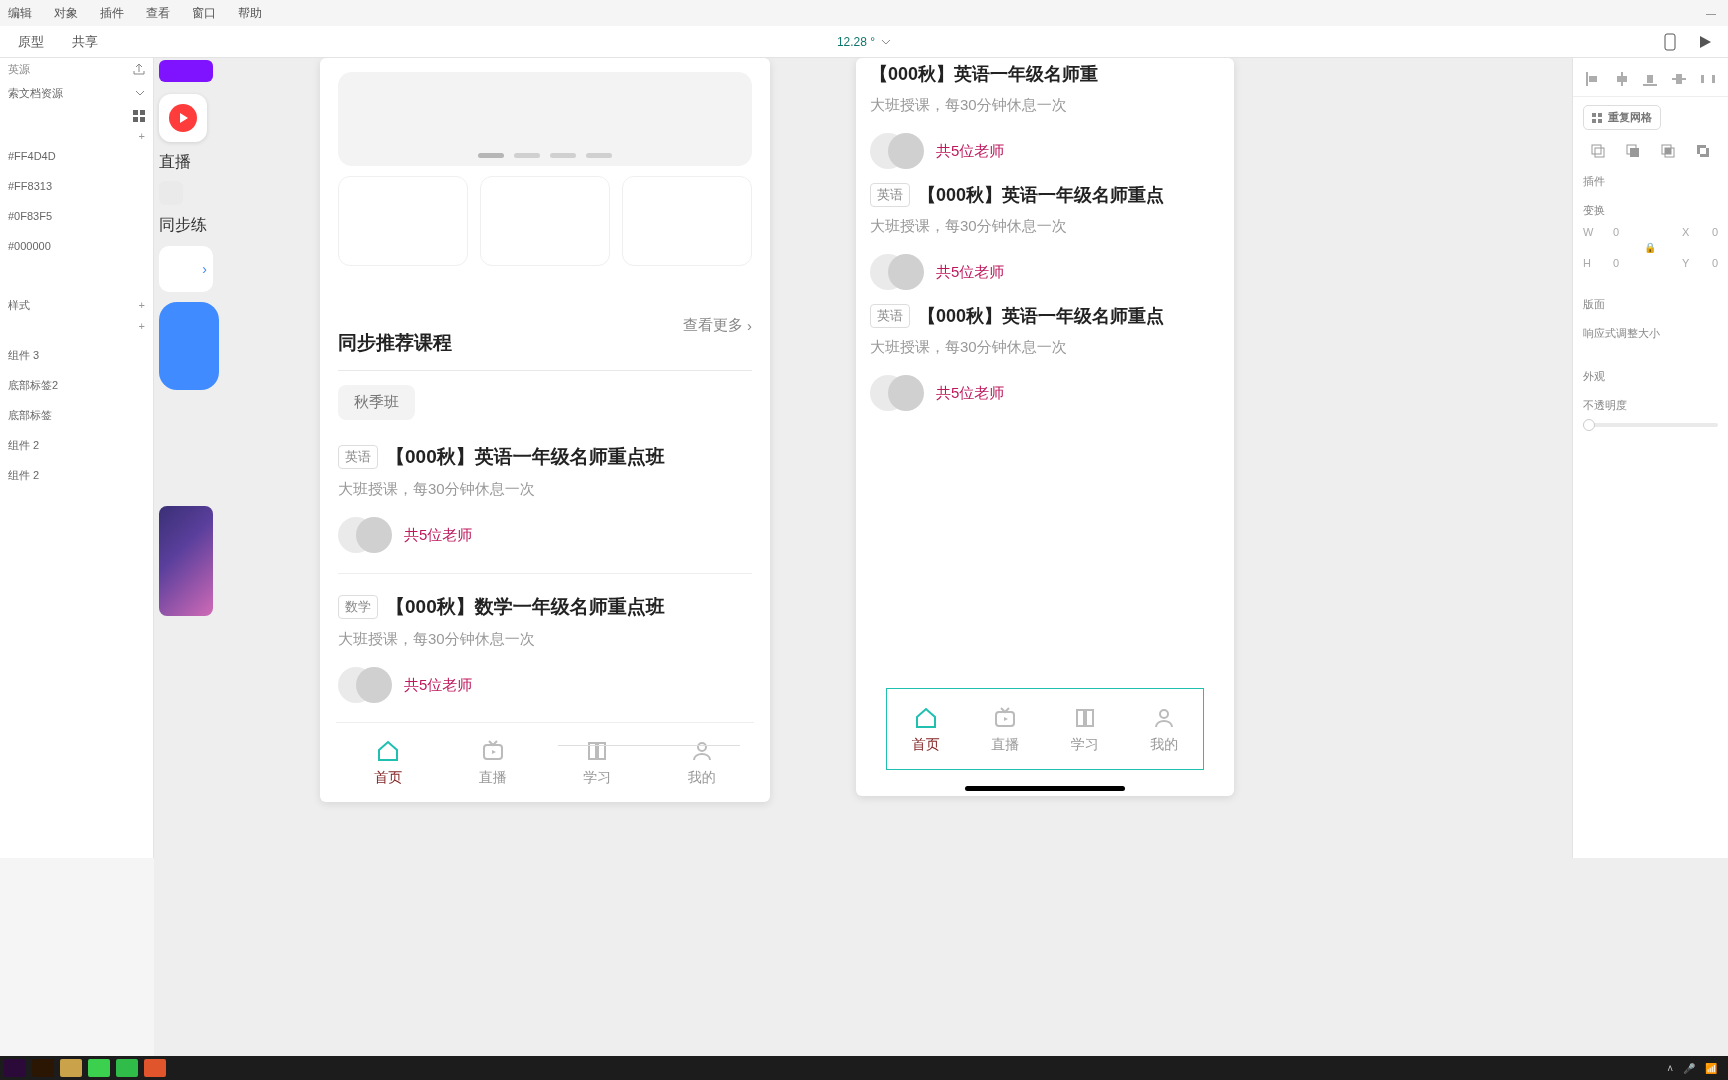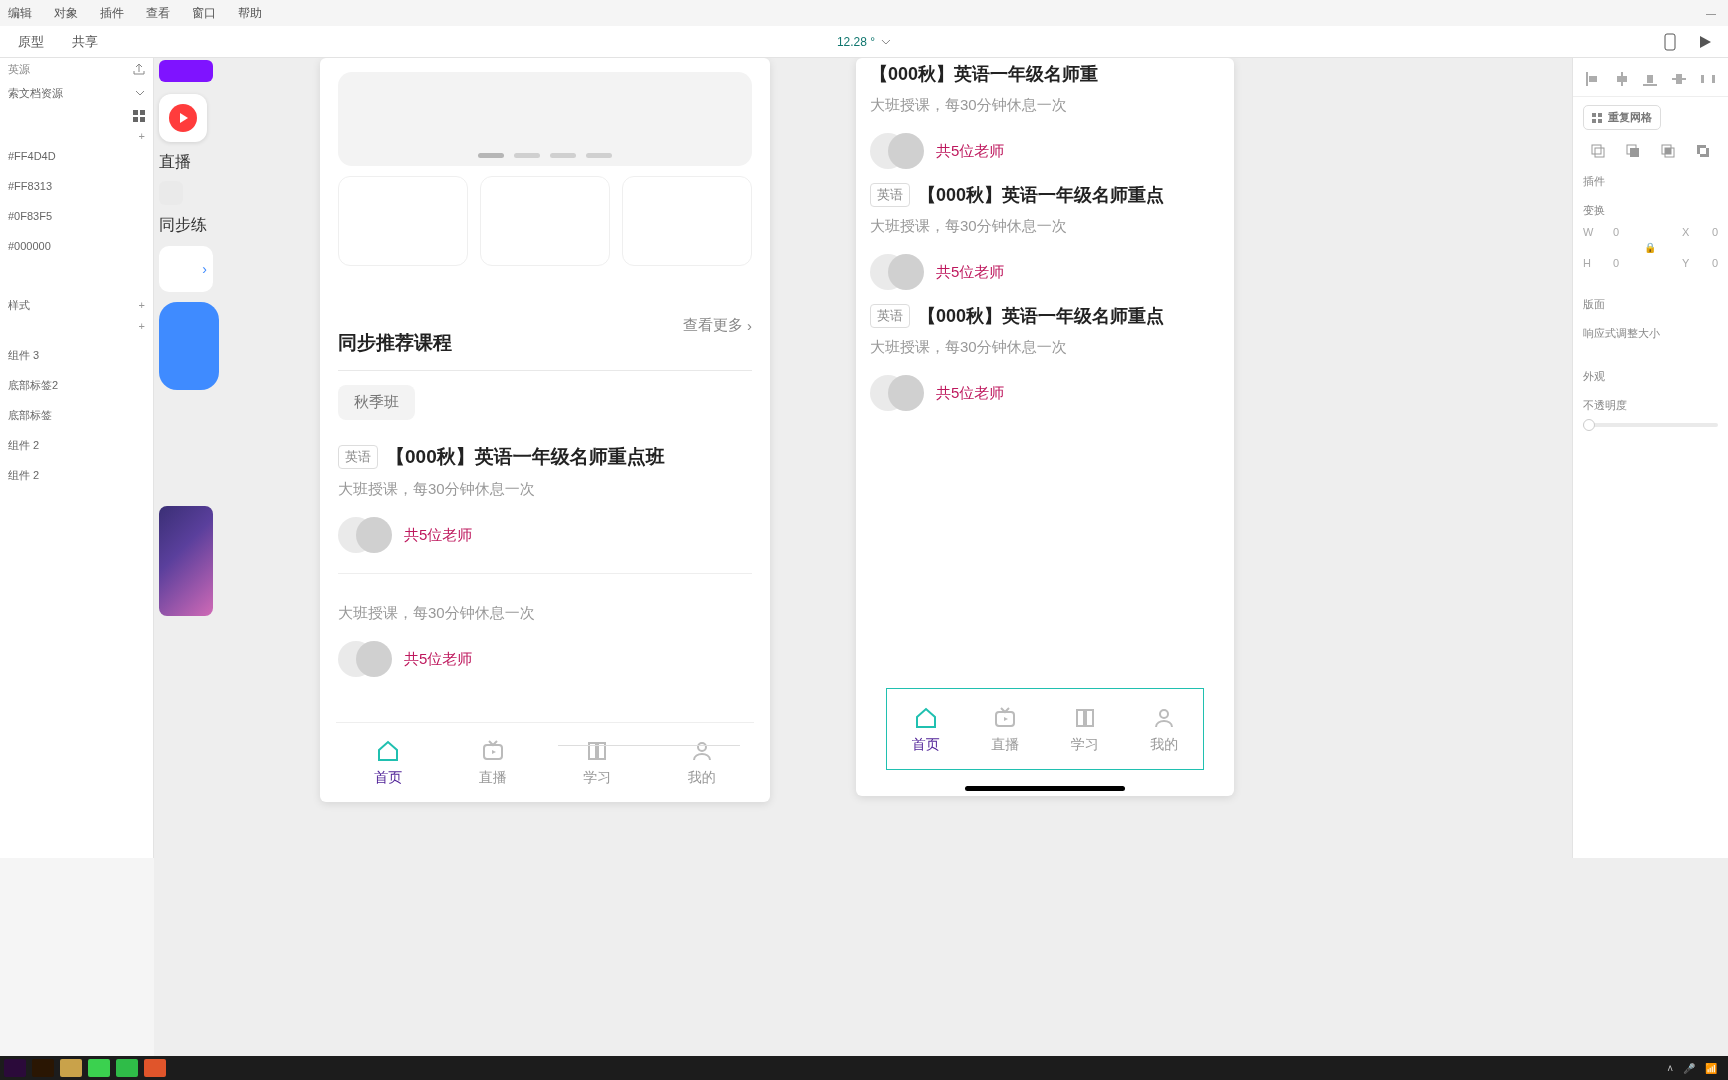--- a/index.html
+++ b/index.html
@@ -73,21 +73,21 @@
 .avgroup .av { width: 36px; height: 36px; border-radius: 50%; background: #dcdcdc; position: absolute; }
 .avgroup .av.a1 { left: 0; background: #eaeaea; }
 .avgroup .av.a2 { left: 18px; background: #d0d0d0; }
 .teachers { font-size: 15px; color: #be185d; }
 .course-divider { height: 1px; background: #eee; margin-top: 20px; }
 
 .tabbar { position: absolute; left: 0; right: 0; bottom: 0; height: 80px; background: #fff; border-top: 1px solid #eee; display: flex; }
 .tabbar.sel { outline: 1.5px solid #20c0b0; outline-offset: -1px; }
 .phone.a .tabbar { left: 16px; right: 16px; }
 .tab-item { flex: 1; display: flex; flex-direction: column; align-items: center; justify-content: center; gap: 6px; font-size: 14px; color: #999; }
-.tab-item.active { color: #4c1d95; }
+.tab-item.active { color: #7f1d1d; }
 .tab-item svg { width: 24px; height: 24px; }
 .tabbar .line { position: absolute; left: 53%; right: 14px; top: 22px; height: 1px; background: #ddd; }
 
 .phone.b .home-ind { position: absolute; bottom: 5px; left: 50%; transform: translateX(-50%); width: 160px; height: 5px; border-radius: 3px; background: #000; }
 
 .phone.b .clist { padding: 0 14px; }
 .phone.b .clist .course { padding-top: 4px; }
 .phone.b .ct-text { font-size: 18px; }
 .phone.b .tabbar { bottom: 26px; left: 30px; right: 30px; height: 82px; border: none; border-top: 1px solid #eee; }
 
@@ -244,20 +244,24 @@
           <div class="avgroup">
             <div class="av a1"></div>
               <div class="av a2"></div>
           </div>
           <span class="teachers">共5位老师</span>
         </div>
         <div class="course-divider"></div>
       </div>
 
       <div class="course">
+        <div class="course-title">
+          <span class="badge">数学</span>
+          <span class="ct-text">【000秋】数学一年级名师重点班</span>
+        </div>
         <div class="course-desc">大班授课，每30分钟休息一次</div>
         <div class="course-footer">
           <div class="avgroup">
             <div class="av a1"></div>
               <div class="av a2"></div>
           </div>
           <span class="teachers">共5位老师</span>
         </div>
       </div>
     </div>

